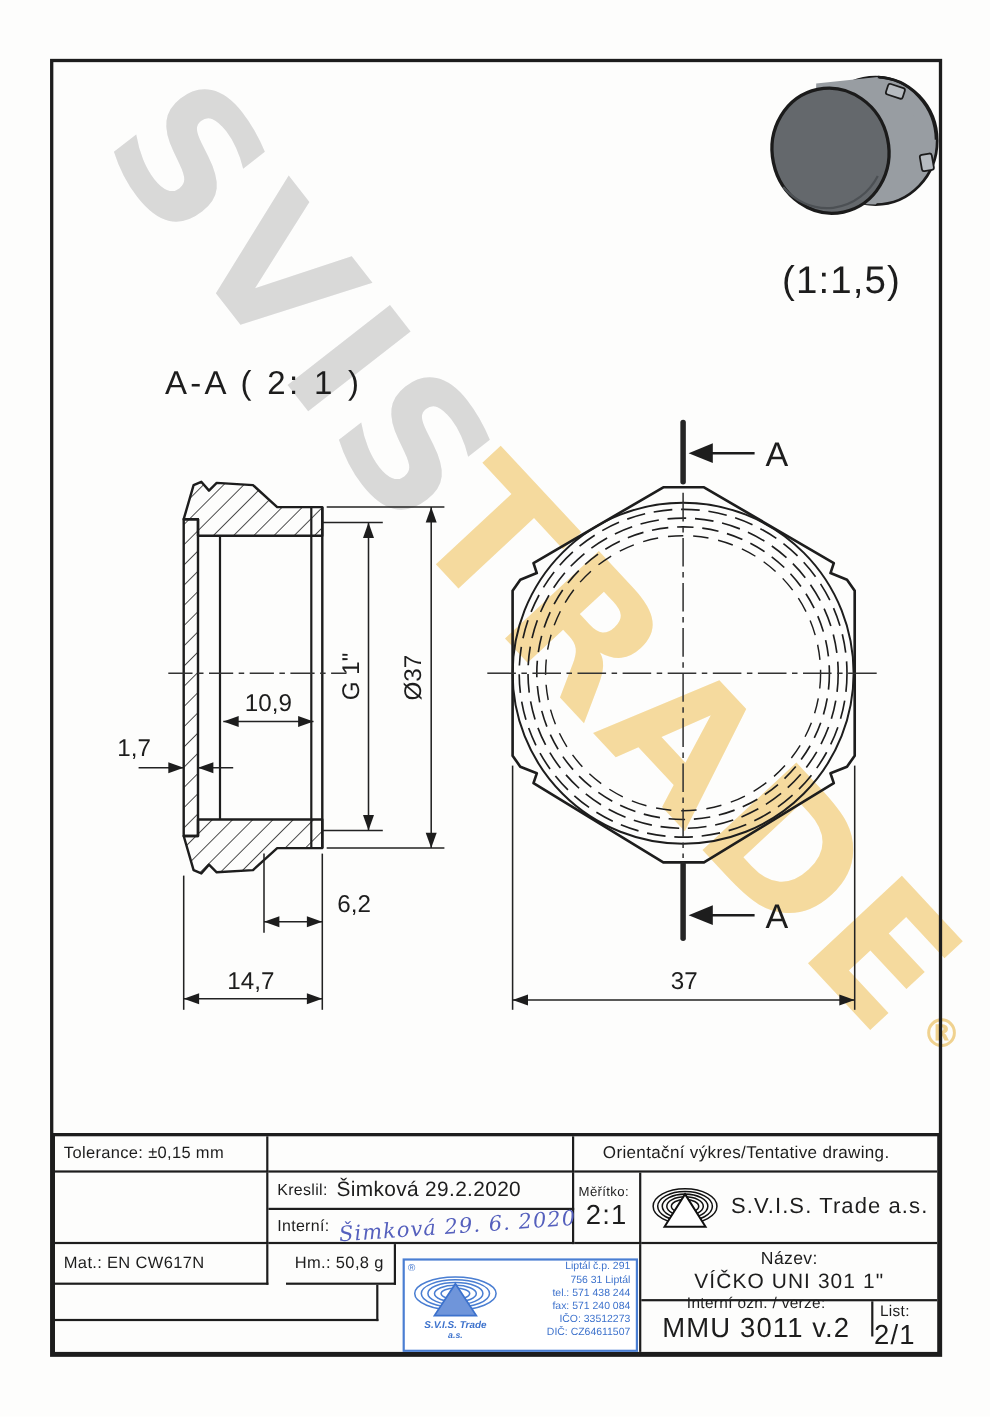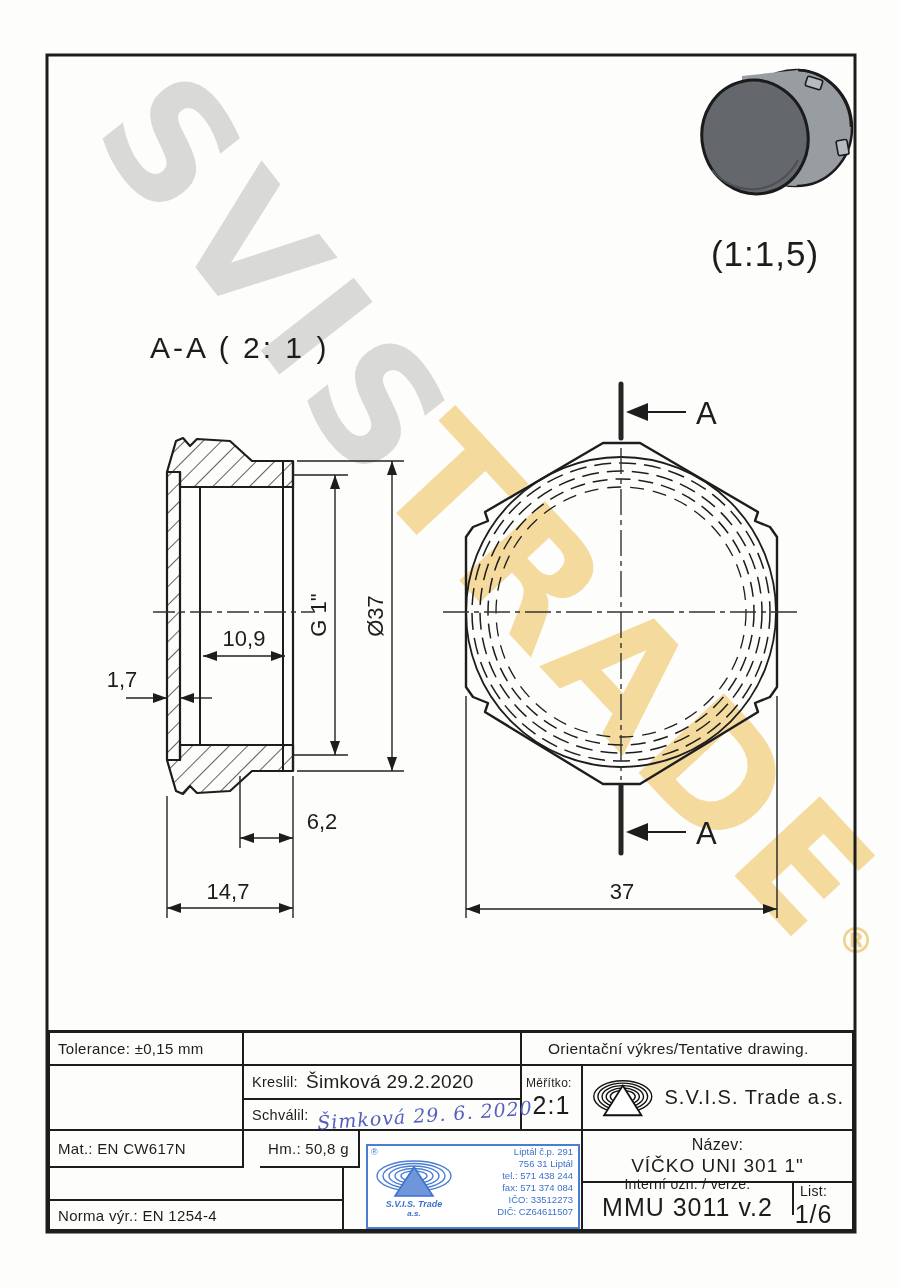--- a/index.html
+++ b/index.html
@@ -171,21 +171,21 @@
     <div class="cell bR bB" style="left:194px;top:0;width:278px;height:33px;"></div>
     <div class="cell bB" style="left:472px;top:0;width:330px;height:33px;font-size:15.5px;padding-left:26px;">Orientační výkres/Tentative drawing.</div>
 
     <div class="cell bR bB" style="left:0;top:33px;width:194px;height:65px;"></div>
 
     <div class="cell bR bB" style="left:194px;top:33px;width:278px;height:34px;">
       <span class="lbl">Kreslil:</span>
       <span class="kval">Šimková 29.2.2020</span>
     </div>
     <div class="cell bR bB" style="left:194px;top:67px;width:278px;height:31px;">
-      <span class="lbl">Schválil:</span>
+      <span class="lbl">Interní:</span>
       <span class="sig">Šimková 29. 6. 2020</span>
     </div>
 
     <div class="cell bR bB stack" style="left:472px;top:33px;width:61px;height:65px;">
       <span style="font-size:12px;align-self:flex-start;">Měřítko:</span>
       <span class="big">2:1</span>
     </div>
 
     <div class="cell bB company-cell" style="left:533px;top:33px;width:269px;height:65px;">
       <svg width="92" height="56" viewBox="0 0 92 56">
@@ -197,53 +197,52 @@
         <polygon points="46,10 73,53 19,53" fill="#fff" stroke="#111" stroke-width="2.6"></polygon>
       </svg>
       <span class="company-name">S.V.I.S. Trade a.s.</span>
     </div>
 
     <div class="cell bR bB" style="left:0;top:98px;width:194px;height:37px;">Mat.: EN CW617N</div>
     <div class="cell bR bB" style="left:210px;top:98px;width:100px;height:37px;">Hm.: 50,8 g</div>
     <div class="cell bR" style="left:294px;top:98px;width:239px;height:98px;"></div>
 
     <div class="cell bR bB" style="left:0;top:135px;width:294px;height:33px;"></div>
-    <div class="cell bR" style="left:0;top:168px;width:294px;height:28px;">Norma výr.: EN 1254-4</div>
 
     <div class="cell bB stack" style="left:533px;top:98px;width:269px;height:52px;">
       <span style="font-size:16px;">Název:</span>
       <span style="font-size:19px;letter-spacing:1px;">VÍČKO UNI 301 1"</span>
     </div>
     <div class="cell bR stack" style="left:533px;top:150px;width:211px;height:32px;">
       <span style="font-size:14px;">Interní ozn. / verze:</span>
       <span class="big">MMU 3011 v.2</span>
     </div>
     <div class="cell stack" style="left:744px;top:150px;width:39px;height:46px;">
       <span style="font-size:14px;">List:</span>
-      <span class="big">1/6</span>
+      <span class="big">2/1</span>
     </div>
 
     <div class="stamp">
       <span class="stamp-reg">®</span>
       <div class="stamp-left">
         <svg width="80" height="40" viewBox="0 0 80 40">
           <ellipse cx="40" cy="17" rx="37" ry="15" fill="none" stroke="#4a7ed2" stroke-width="1.4"></ellipse>
           <ellipse cx="40" cy="17" rx="31" ry="12.5" fill="none" stroke="#4a7ed2" stroke-width="1.4"></ellipse>
           <ellipse cx="40" cy="17" rx="25" ry="10" fill="none" stroke="#4a7ed2" stroke-width="1.4"></ellipse>
           <ellipse cx="40" cy="17" rx="19" ry="7.5" fill="none" stroke="#4a7ed2" stroke-width="1.4"></ellipse>
           <ellipse cx="40" cy="17" rx="13" ry="5" fill="none" stroke="#4a7ed2" stroke-width="1.4"></ellipse>
           <polygon points="40,8 59,37 21,37" fill="#6f95da" stroke="#3d72cc" stroke-width="1.6"></polygon>
         </svg>
         <span class="stamp-co1">S.V.I.S. Trade</span>
         <span class="stamp-co2">a.s.</span>
       </div>
       <div class="stamp-right">
         <span>Liptál č.p. 291</span>
         <span>756 31 Liptál</span>
         <span>tel.: 571 438 244</span>
-        <span>fax: 571 374 084</span>
+        <span>fax: 571 240 084</span>
         <span>IČO: 33512273</span>
         <span>DIČ: CZ64611507</span>
       </div>
     </div>
 
   </div>
 </div>
 
 </body></html>

